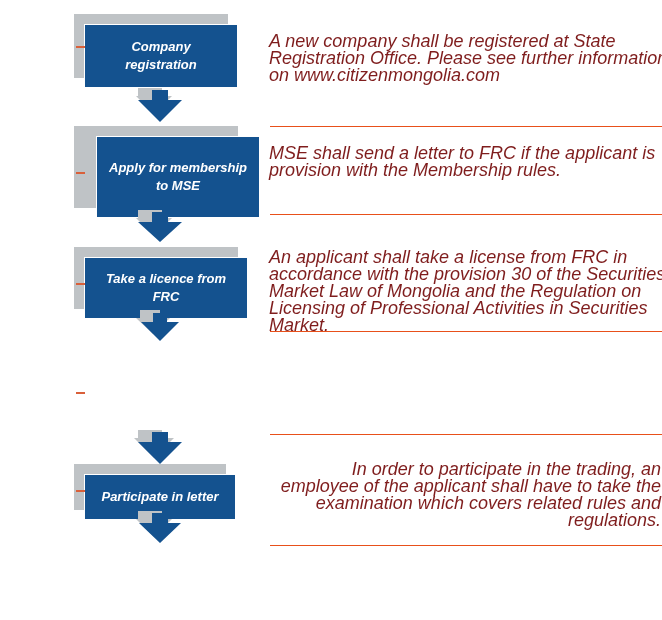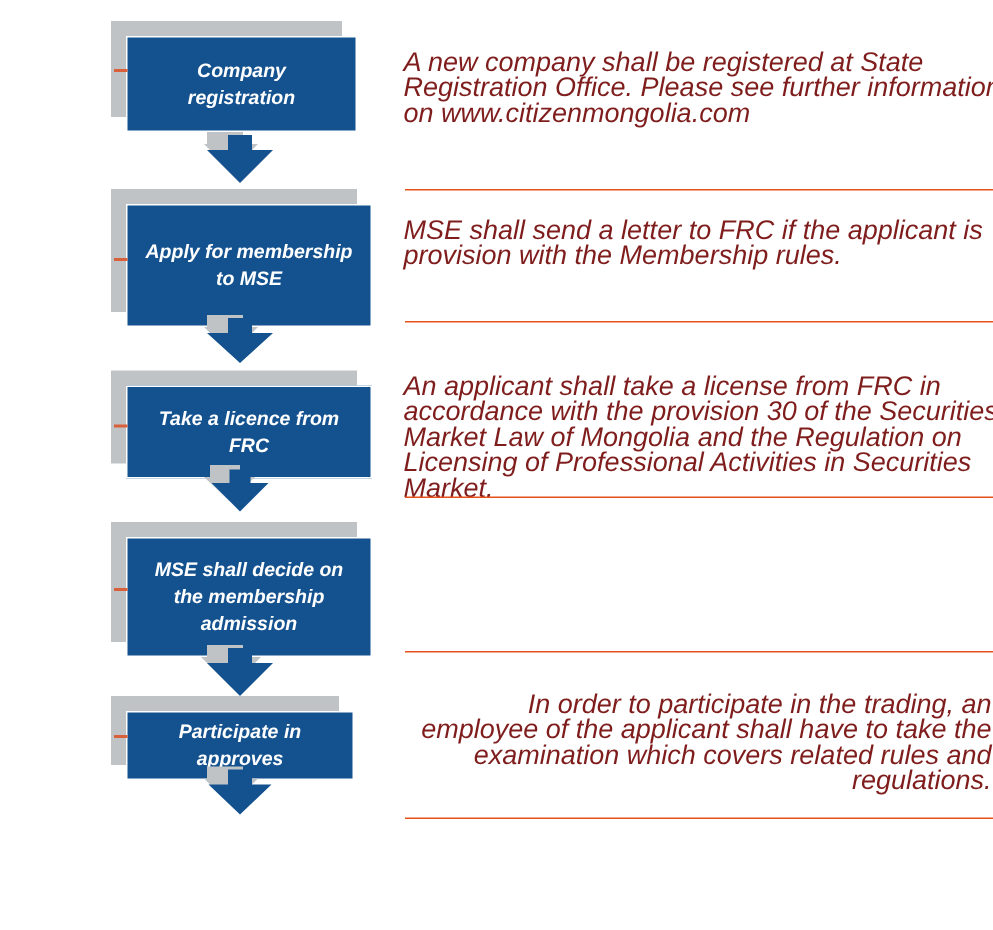--- a/index.html
+++ b/index.html
@@ -103,21 +103,21 @@
 
   <div class="arrow" style="left:112px; top:86px; width:80px; height:40px;">
     <svg width="80" height="40" viewBox="0 0 80 40">
       <polygon points="14,2 38,2 38,10 48,10 30,28 12,10 14,10" fill="#bfc3c6"></polygon>
       <polygon points="28,4 44,4 44,14 58,14 36,36 14,14 28,14" fill="#14528f"></polygon>
     </svg>
   </div>
 
   <div class="step" style="left:62px; top:126px; width:174px; height:92px;">
     <div class="step-shadow" style="width:164px; height:82px;"></div>
-    <div class="step-box" style="width:164px; height:82px;">
+    <div class="step-box" style="width:164px; height:82px;margin-left:12px;">
       <span class="step-label">Apply for membership to MSE</span>
     </div>
   </div>
   <div class="tick" style="left:64px; top:172px;"></div>
 
   <div class="arrow" style="left:112px; top:206px; width:80px; height:40px;">
     <svg width="80" height="40" viewBox="0 0 80 40">
       <polygon points="14,4 38,4 38,12 48,12 30,30 12,12 14,12" fill="#bfc3c6"></polygon>
       <polygon points="28,6 44,6 44,16 58,16 36,36 14,16 28,16" fill="#14528f"></polygon>
     </svg>
@@ -131,39 +131,33 @@
   </div>
   <div class="tick" style="left:64px; top:283px;"></div>
 
   <div class="arrow" style="left:112px; top:308px; width:80px; height:38px;">
     <svg width="80" height="38" viewBox="0 0 80 38">
       <polygon points="16,2 36,2 36,10 46,10 29,26 12,10 16,10" fill="#bfc3c6"></polygon>
       <polygon points="29,5 43,5 43,14 55,14 36,33 17,14 29,14" fill="#14528f"></polygon>
     </svg>
   </div>
 
-  <div class="step" style="left:62px; top:348px; width:174px; height:90px;">
-    <div class="step-shadow" style="width:164px; height:80px;"></div>
-    <div class="step-box" style="width:164px; height:80px;">
-      <span class="step-label">MSE shall decide on the membership admission</span>
-    </div>
-  </div>
   <div class="tick" style="left:64px; top:392px;"></div>
 
   <div class="arrow" style="left:112px; top:426px; width:80px; height:42px;">
     <svg width="80" height="42" viewBox="0 0 80 42">
       <polygon points="14,4 38,4 38,12 50,12 30,32 10,12 14,12" fill="#bfc3c6"></polygon>
       <polygon points="28,6 44,6 44,16 58,16 36,38 14,16 28,16" fill="#14528f"></polygon>
     </svg>
   </div>
 
   <div class="step" style="left:62px; top:464px; width:162px; height:56px;">
     <div class="step-shadow" style="width:152px; height:46px;"></div>
     <div class="step-box" style="width:152px; height:46px;">
-      <span class="step-label">Participate in approves</span>
+      <span class="step-label">Participate in letter</span>
     </div>
   </div>
   <div class="tick" style="left:64px; top:490px;"></div>
 
   <div class="arrow" style="left:112px; top:508px; width:80px; height:42px;">
     <svg width="80" height="42" viewBox="0 0 80 42">
       <polygon points="14,3 38,3 38,11 48,11 30,29 12,11 14,11" fill="#bfc3c6"></polygon>
       <polygon points="28,5 44,5 44,15 57,15 36,35 15,15 28,15" fill="#14528f"></polygon>
     </svg>
   </div>

